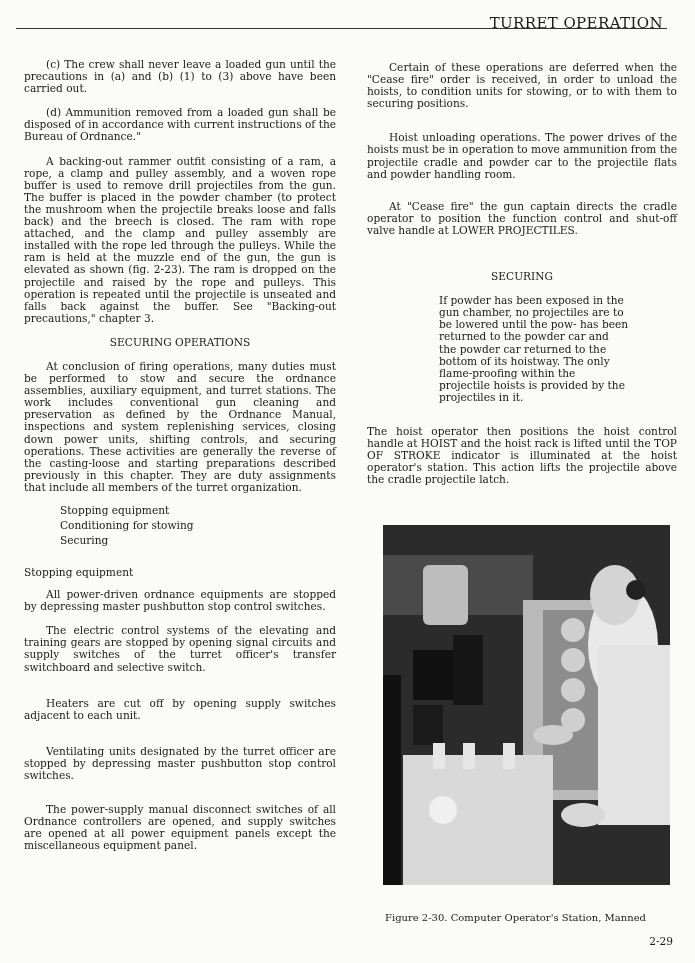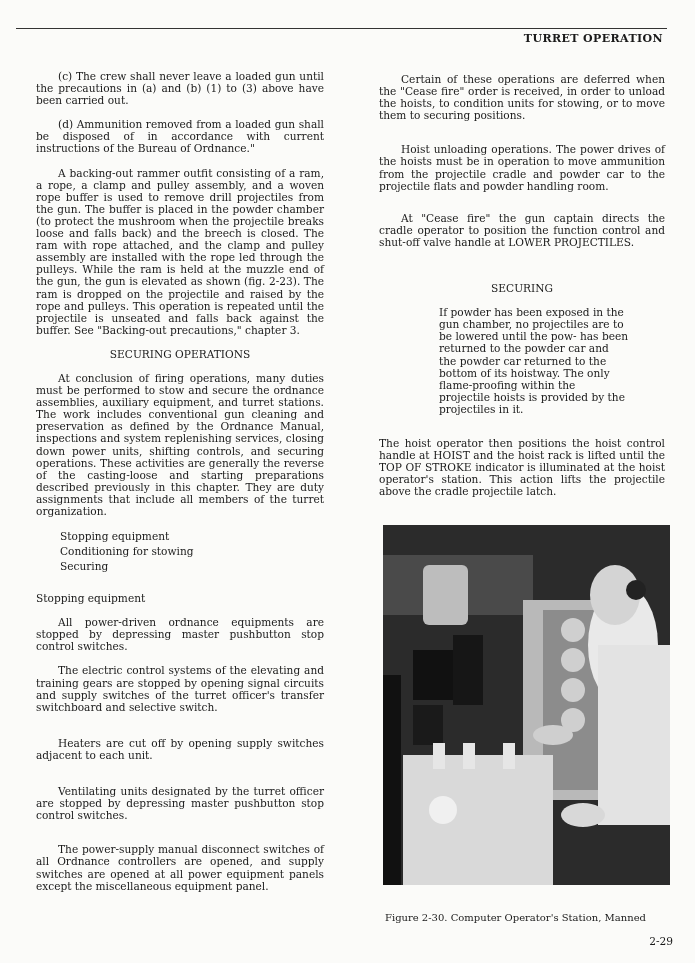--- a/index.html
+++ b/index.html
@@ -2,31 +2,31 @@
 <html><head>
 <meta charset="utf-8">
 <style>
   html, body { margin: 0; padding: 0; }
   body {
     width: 695px; height: 963px; position: relative; overflow: hidden;
     background: #fbfbf9; color: #1a1a1a;
     font-family: "DejaVu Serif", "Liberation Serif", serif;
   }
   .header-title {
-    position: absolute; right: 32px; top: 32px;
-    font-size: 11px; letter-spacing: 0.4px; font-weight: bold;
+    position: absolute; right: 32px; top: 14px;
+    font-size: 15px; letter-spacing: 0.4px; font-weight: normal;
   }
   .header-rule {
     position: absolute; left: 16px; right: 28px; top: 28px;
     height: 0; border-top: 1.5px solid #333;
   }
   .col { position: absolute; font-size: 10.6px; line-height: 12.1px; }
   .col-left { left: 24px; width: 312px; }
   .col-right { left: 367px; width: 310px; }
-  p { margin: 12px; text-align: justify; }
+  p { margin: 0; text-align: justify; }
   .ind { text-indent: 22px; }
   .u { }
   .center { text-align: center; }
   .list { margin-left: 36px; line-height: 15px; }
   .warn-body { margin-left: 72px; width: 190px; text-align: left; }
   .photo {
     position: absolute; left: 383px; top: 525px; width: 287px; height: 360px;
     background: #2a2a2a; overflow: hidden;
   }
   .caption { position: absolute; left: 373px; top: 912px; font-size: 10px; margin-left: 12px; }
@@ -51,21 +51,21 @@
   </div>
   <p class="u" style="margin-top:18px">Stopping equipment</p>
   <p class="ind" style="margin-top:10px">All power-driven ordnance equipments are stopped by depressing master pushbutton stop control switches.</p>
   <p class="ind" style="margin-top:12px">The electric control systems of the elevating and training gears are stopped by opening signal circuits and supply switches of the turret officer's transfer switchboard and selective switch.</p>
   <p class="ind" style="margin-top:24px">Heaters are cut off by opening supply switches adjacent to each unit.</p>
   <p class="ind" style="margin-top:24px">Ventilating units designated by the turret officer are stopped by depressing master pushbutton stop control switches.</p>
   <p class="ind" style="margin-top:22px">The power-supply manual disconnect switches of all Ordnance controllers are opened, and supply switches are opened at all power equipment panels except the miscellaneous equipment panel.</p>
 </div>
 
 <div class="col col-right" style="top:61px">
-  <p class="ind">Certain of these operations are deferred when the "Cease fire" order is received, in order to unload the hoists, to condition units for stowing, or to move them to securing positions.</p>
+  <p class="ind">Certain of these operations are deferred when the "Cease fire" order is received, in order to unload the hoists, to condition units for stowing, or to with them to securing positions.</p>
   <p class="ind" style="margin-top:22px">
     <span class="u">Hoist unloading operations.</span>
     <span>The power drives of the hoists must be in operation to move ammunition from the projectile cradle and powder car to the projectile flats and powder handling room.</span>
   </p>
   <p class="ind" style="margin-top:20px">At "Cease fire" the gun captain directs the cradle operator to position the function control and shut-off valve handle at LOWER PROJECTILES.</p>
   <p class="center" style="margin-top:34px">SECURING</p>
   <p class="warn-body" style="margin-top:12px">If powder has been exposed in the gun chamber, no projectiles are to be lowered until the pow- has been returned to the powder car and the powder car returned to the bottom of its hoistway. The only flame-proofing within the projectile hoists is provided by the projectiles in it.</p>
   <p style="margin-top:22px">The hoist operator then positions the hoist control handle at HOIST and the hoist rack is lifted until the TOP OF STROKE indicator is illuminated at the hoist operator's station. This action lifts the projectile above the cradle projectile latch.</p>
 </div>
 

